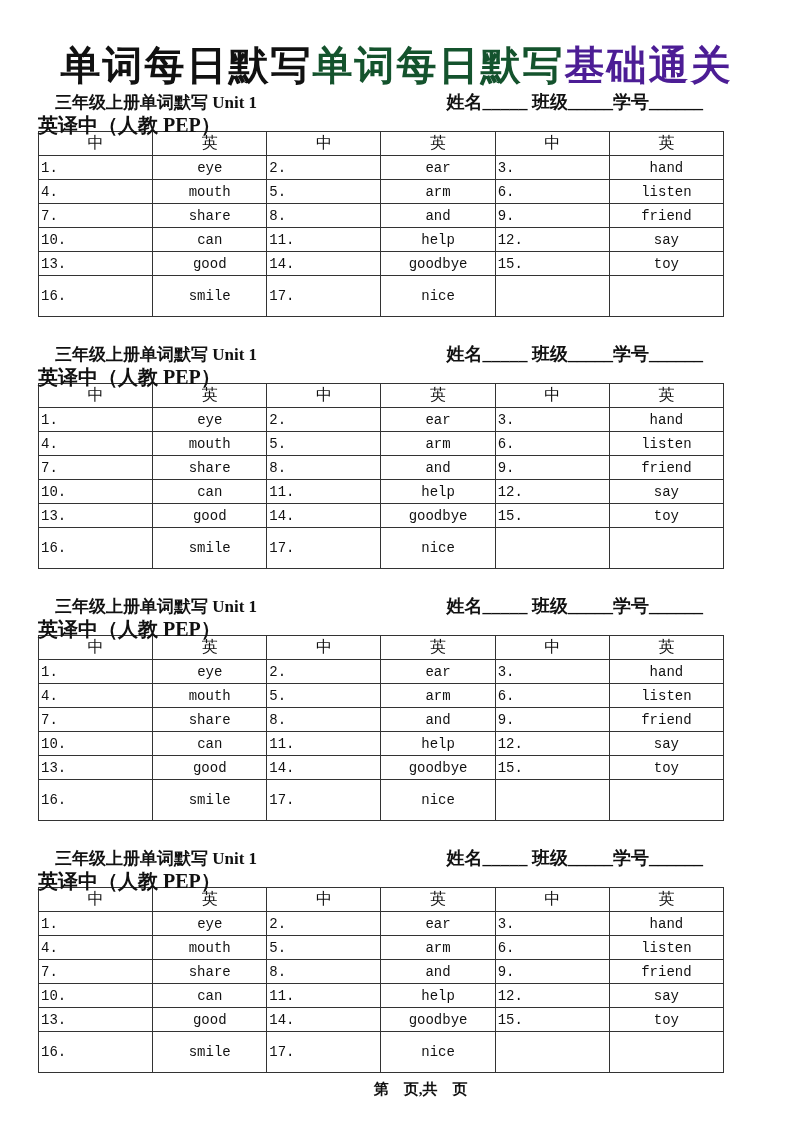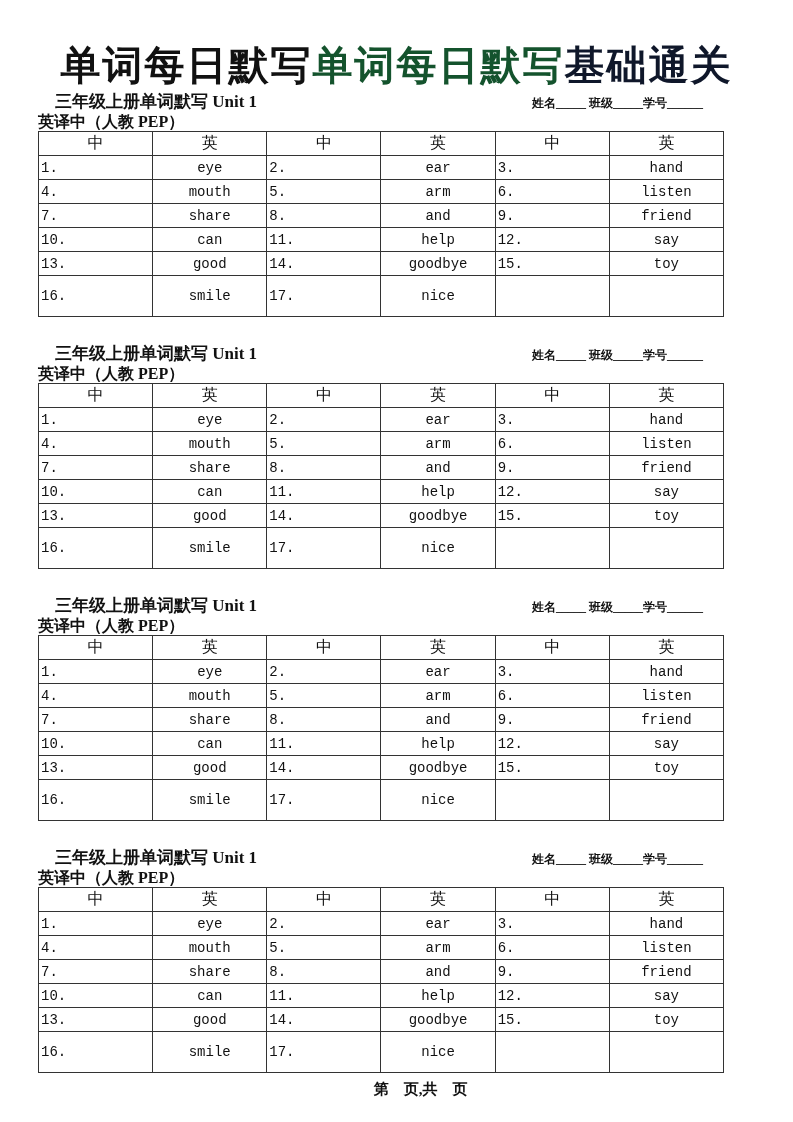--- a/index.html
+++ b/index.html
@@ -6,38 +6,38 @@
   body{
     width:793px;height:1122px;background:#ffffff;position:relative;overflow:hidden;
     font-family:"Liberation Serif", serif;color:#111111;
   }
   .main-title{
     position:absolute;top:38px;left:0;right:0;height:48px;
     text-align:center;font-weight:bold;font-size:40px;letter-spacing:2px;
     white-space:nowrap;
   }
   .t-blue{color:#14532d;}
-  .t-red{color:#0f172a;margin-top:36px;}
+  .t-red{color:#4c1d95;margin-top:36px;}
 
   #sections{position:absolute;left:0;top:0;width:793px;height:1122px;}
   .section{position:absolute;left:0;width:773px;}
   #sections .section:nth-child(1){top:90px;}
   #sections .section:nth-child(2){top:342px;}
   #sections .section:nth-child(3){top:594px;}
   #sections .section:nth-child(4){top:846px;}
 
   .sec-head{
     display:flex;justify-content:space-between;align-items:baseline;
     margin:0 70px 0 55px;font-weight:bold;font-size:16px;height:21px;
     white-space:nowrap;
   }
   .sec-title{font-size:17px;}
-  .sec-meta{font-size:12px;}
+  .sec-meta{font-size:18px;}
   .sec-sub{
-    margin:1px 0 0 38px;font-weight:bold;font-size:16px;height:19px;white-space:nowrap;
+    margin:1px 0 0 38px;font-weight:bold;font-size:20px;height:19px;white-space:nowrap;
   }
   table.vocab{
     margin-left:38px;border-collapse:collapse;table-layout:fixed;
     width:686px;
   }
   table.vocab th, table.vocab td{
     border:1px solid #333333;overflow:hidden;white-space:nowrap;
     vertical-align:middle;
   }
   table.vocab th{

